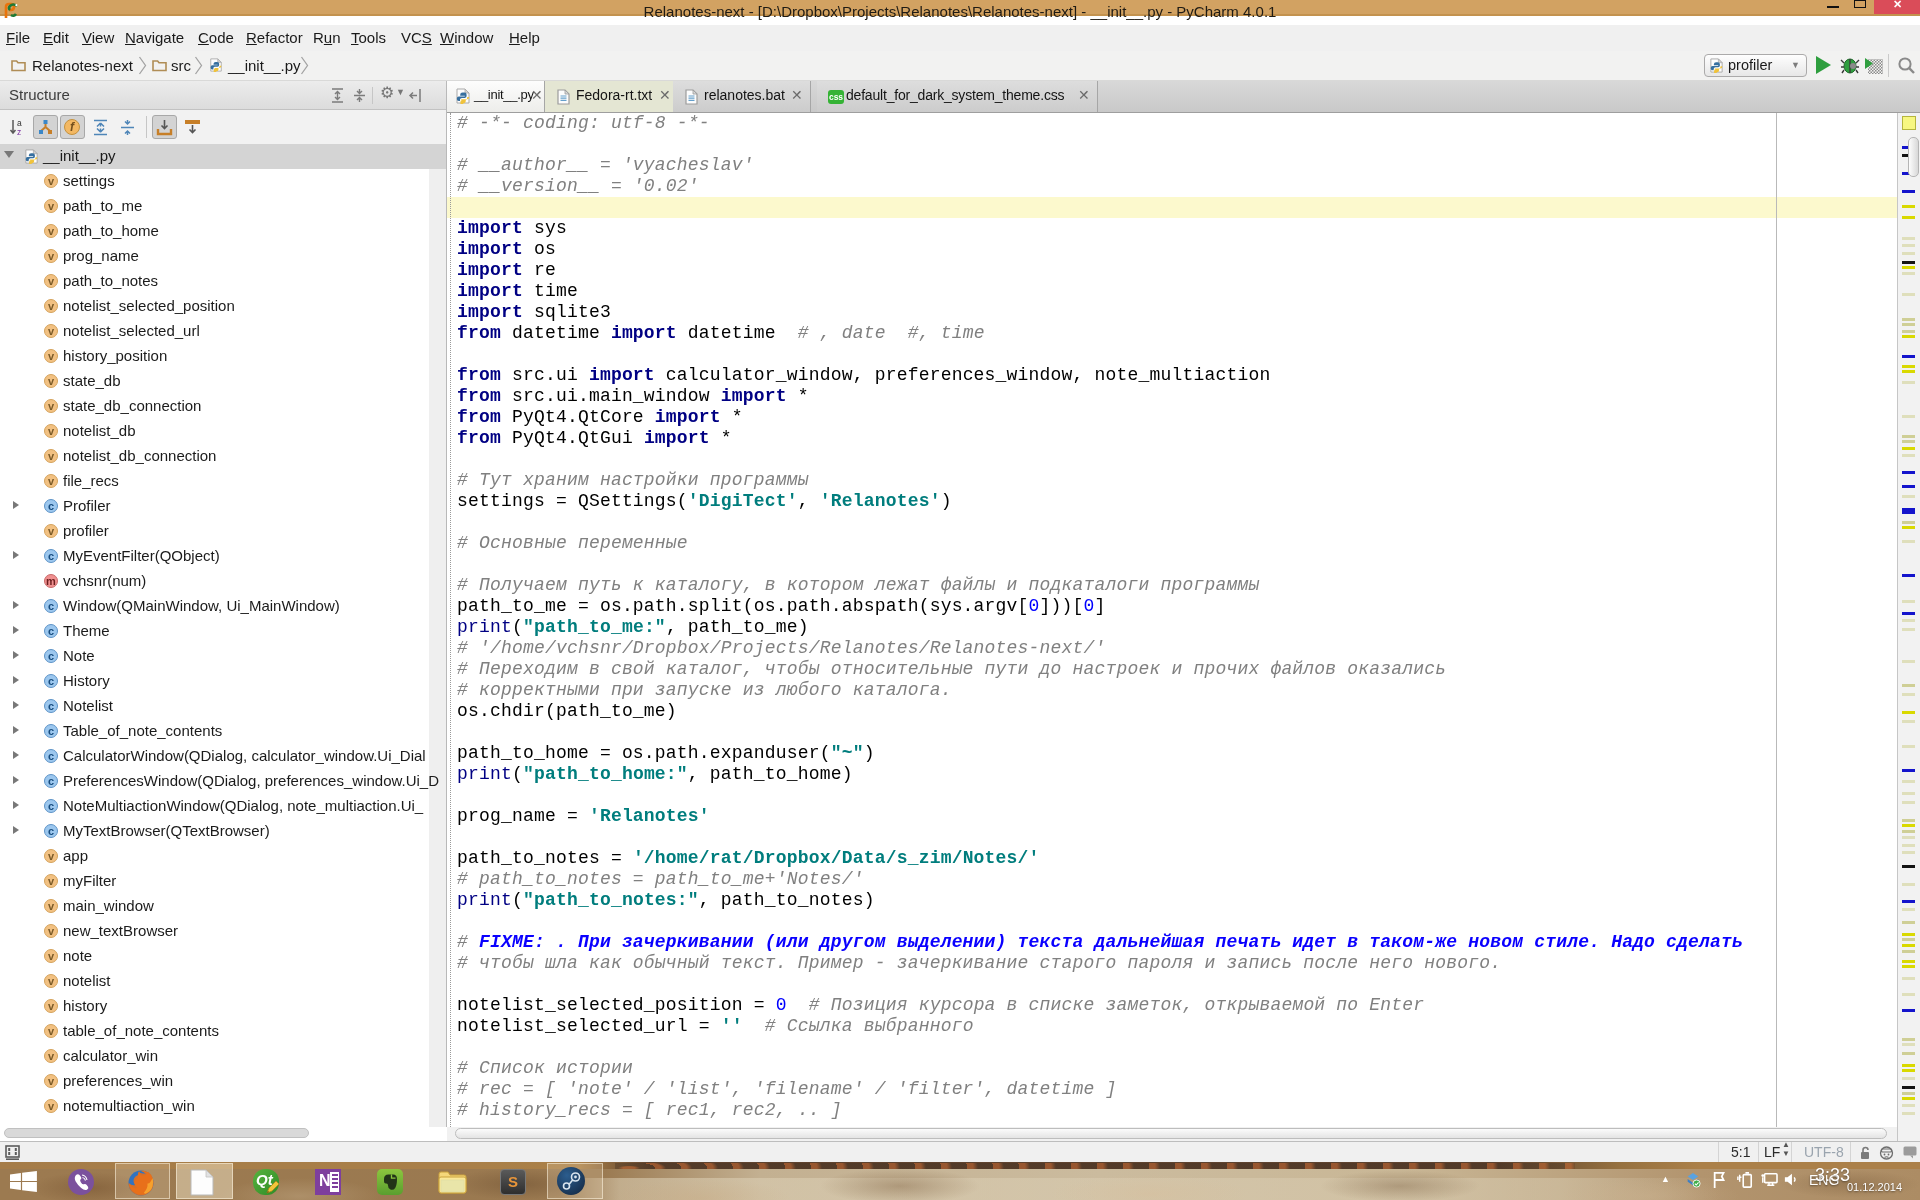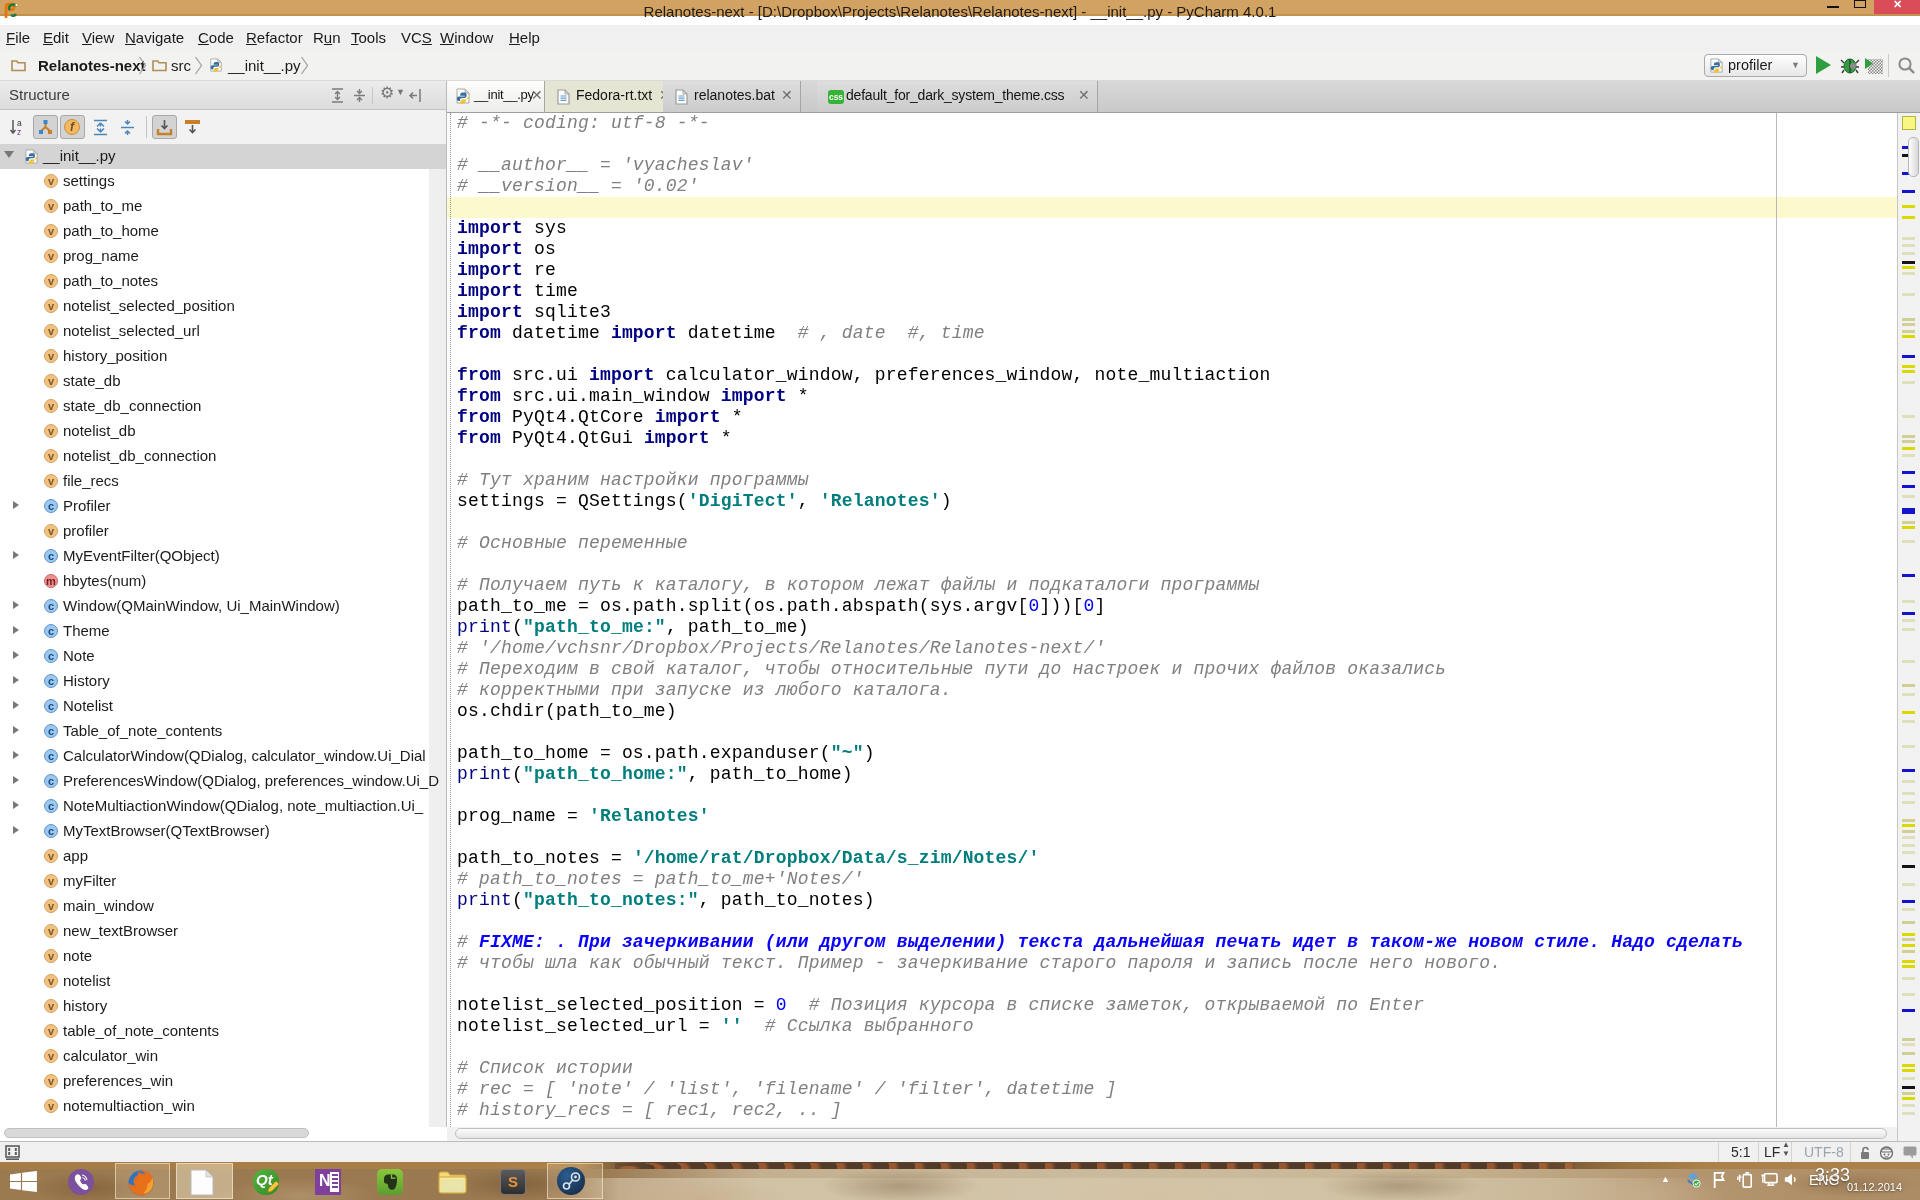--- a/index.html
+++ b/index.html
@@ -26,21 +26,21 @@
 .tarrow{position:absolute;top:7px;width:0;height:0;border-left:6px solid #787878;border-top:4.5px solid transparent;border-bottom:4.5px solid transparent}
 #panel-hsb{left:4px;top:1128px;width:305px;height:10px;background:#d9d9d9;border:1px solid #c0c0c0;border-radius:5px}
 #panel-sep{left:446px;top:81px;width:1px;height:1046px;background:#b9b9b9}
 
 #tabbar{left:447px;top:81px;width:1473px;height:32px;background:linear-gradient(#d8d8d8,#c9c9c9);border-bottom:1px solid #9e9e9e}
 .tab{position:absolute;top:0;height:31px;border-right:1px solid #a6a6a6;font-size:14px;color:#141414}
 .tab .tlbl{position:absolute;top:6px}
 .tab .tx{position:absolute;top:6px;color:#6b6b6b;font-size:14px}
 #tab1{left:0;width:98px;background:linear-gradient(#fdfdfd,#ededea)}
 #tab2{left:98px;width:134px;background:#e4e6d3}
-#tab3{left:216px;width:138px;background:linear-gradient(#dddddd,#cccccc)}
+#tab3{left:226px;width:138px;background:linear-gradient(#dddddd,#cccccc)}
 #tab4{left:370px;width:281px;background:linear-gradient(#dddddd,#cccccc)}
 
 #editor{left:447px;top:113px;width:1450px;height:1014px;background:#fff;overflow:hidden}
 #caretline{left:0;top:84px;width:1450px;height:21px;background:#fcf9cd}
 #gutterline{left:3px;top:0;width:0px;height:1014px;border-left:1px dotted #9a9a9a}
 #marginline{left:1329px;top:0;width:1px;height:1014px;background:#b9b9b9}
 #code{left:10px;top:0;font:18px/21px "Liberation Mono",monospace;letter-spacing:0.19px;color:#000;white-space:pre}
 #code i{font-style:italic;color:#808080}
 #code b{color:#000083;font-weight:700}
 #code .pr{color:#000083}
@@ -87,21 +87,21 @@
 <span style="left:313px">R<u>u</u>n</span>
 <span style="left:351px"><u>T</u>ools</span>
 <span style="left:401px">VC<u>S</u></span>
 <span style="left:440px"><u>W</u>indow</span>
 <span style="left:509px"><u>H</u>elp</span>
 </div>
 <div id="crumbs" class="abs">
 <svg class="abs" style="left:11px;top:8px" width="15" height="13" viewBox="0 0 15 13">
       <path d="M1 3 L1 11.5 L14 11.5 L14 3.8 L7 3.8 L5.6 2 L1 2 Z" fill="none" stroke="#b08d55" stroke-width="1.6"></path>
     </svg>
-<span class="abs crumbtxt" style="left:38px;font-weight:700">Relanotes-next</span>
+<span class="abs crumbtxt" style="left:32px;font-weight:400">Relanotes-next</span>
 <svg class="abs" style="left:138px;top:5px" width="9" height="19" viewBox="0 0 9 19">
       <path d="M1.5 1 L7.5 9.5 L1.5 18" stroke="#a3a3a3" stroke-width="1.3" fill="none"></path>
     </svg>
 <svg class="abs" style="left:152px;top:8px" width="15" height="13" viewBox="0 0 15 13">
       <path d="M1 3 L1 11.5 L14 11.5 L14 3.8 L7 3.8 L5.6 2 L1 2 Z" fill="none" stroke="#b08d55" stroke-width="1.6"></path>
     </svg>
 <span class="abs crumbtxt" style="left:171px">src</span>
 <svg class="abs" style="left:194px;top:5px" width="9" height="19" viewBox="0 0 9 19">
       <path d="M1.5 1 L7.5 9.5 L1.5 18" stroke="#a3a3a3" stroke-width="1.3" fill="none"></path>
     </svg>
@@ -271,21 +271,21 @@
       <span class="ticon ic-v" style="left:44px">v</span>
       <span class="lbl" style="left:63px">profiler</span>
     </div>
 <div class="trow" style="top:400px">
       <span class="tarrow" style="left:13px"></span>
       <span class="ticon ic-c" style="left:44px">c</span>
       <span class="lbl" style="left:63px">MyEventFilter(QObject)</span>
     </div>
 <div class="trow" style="top:425px">
       <span class="ticon ic-m" style="left:44px">m</span>
-      <span class="lbl" style="left:63px">hbytes(num)</span>
+      <span class="lbl" style="left:63px">vchsnr(num)</span>
     </div>
 <div class="trow" style="top:450px">
       <span class="tarrow" style="left:13px"></span>
       <span class="ticon ic-c" style="left:44px">c</span>
       <span class="lbl" style="left:63px">Window(QMainWindow, Ui_MainWindow)</span>
     </div>
 <div class="trow" style="top:475px">
       <span class="tarrow" style="left:13px"></span>
       <span class="ticon ic-c" style="left:44px">c</span>
       <span class="lbl" style="left:63px">Theme</span>

